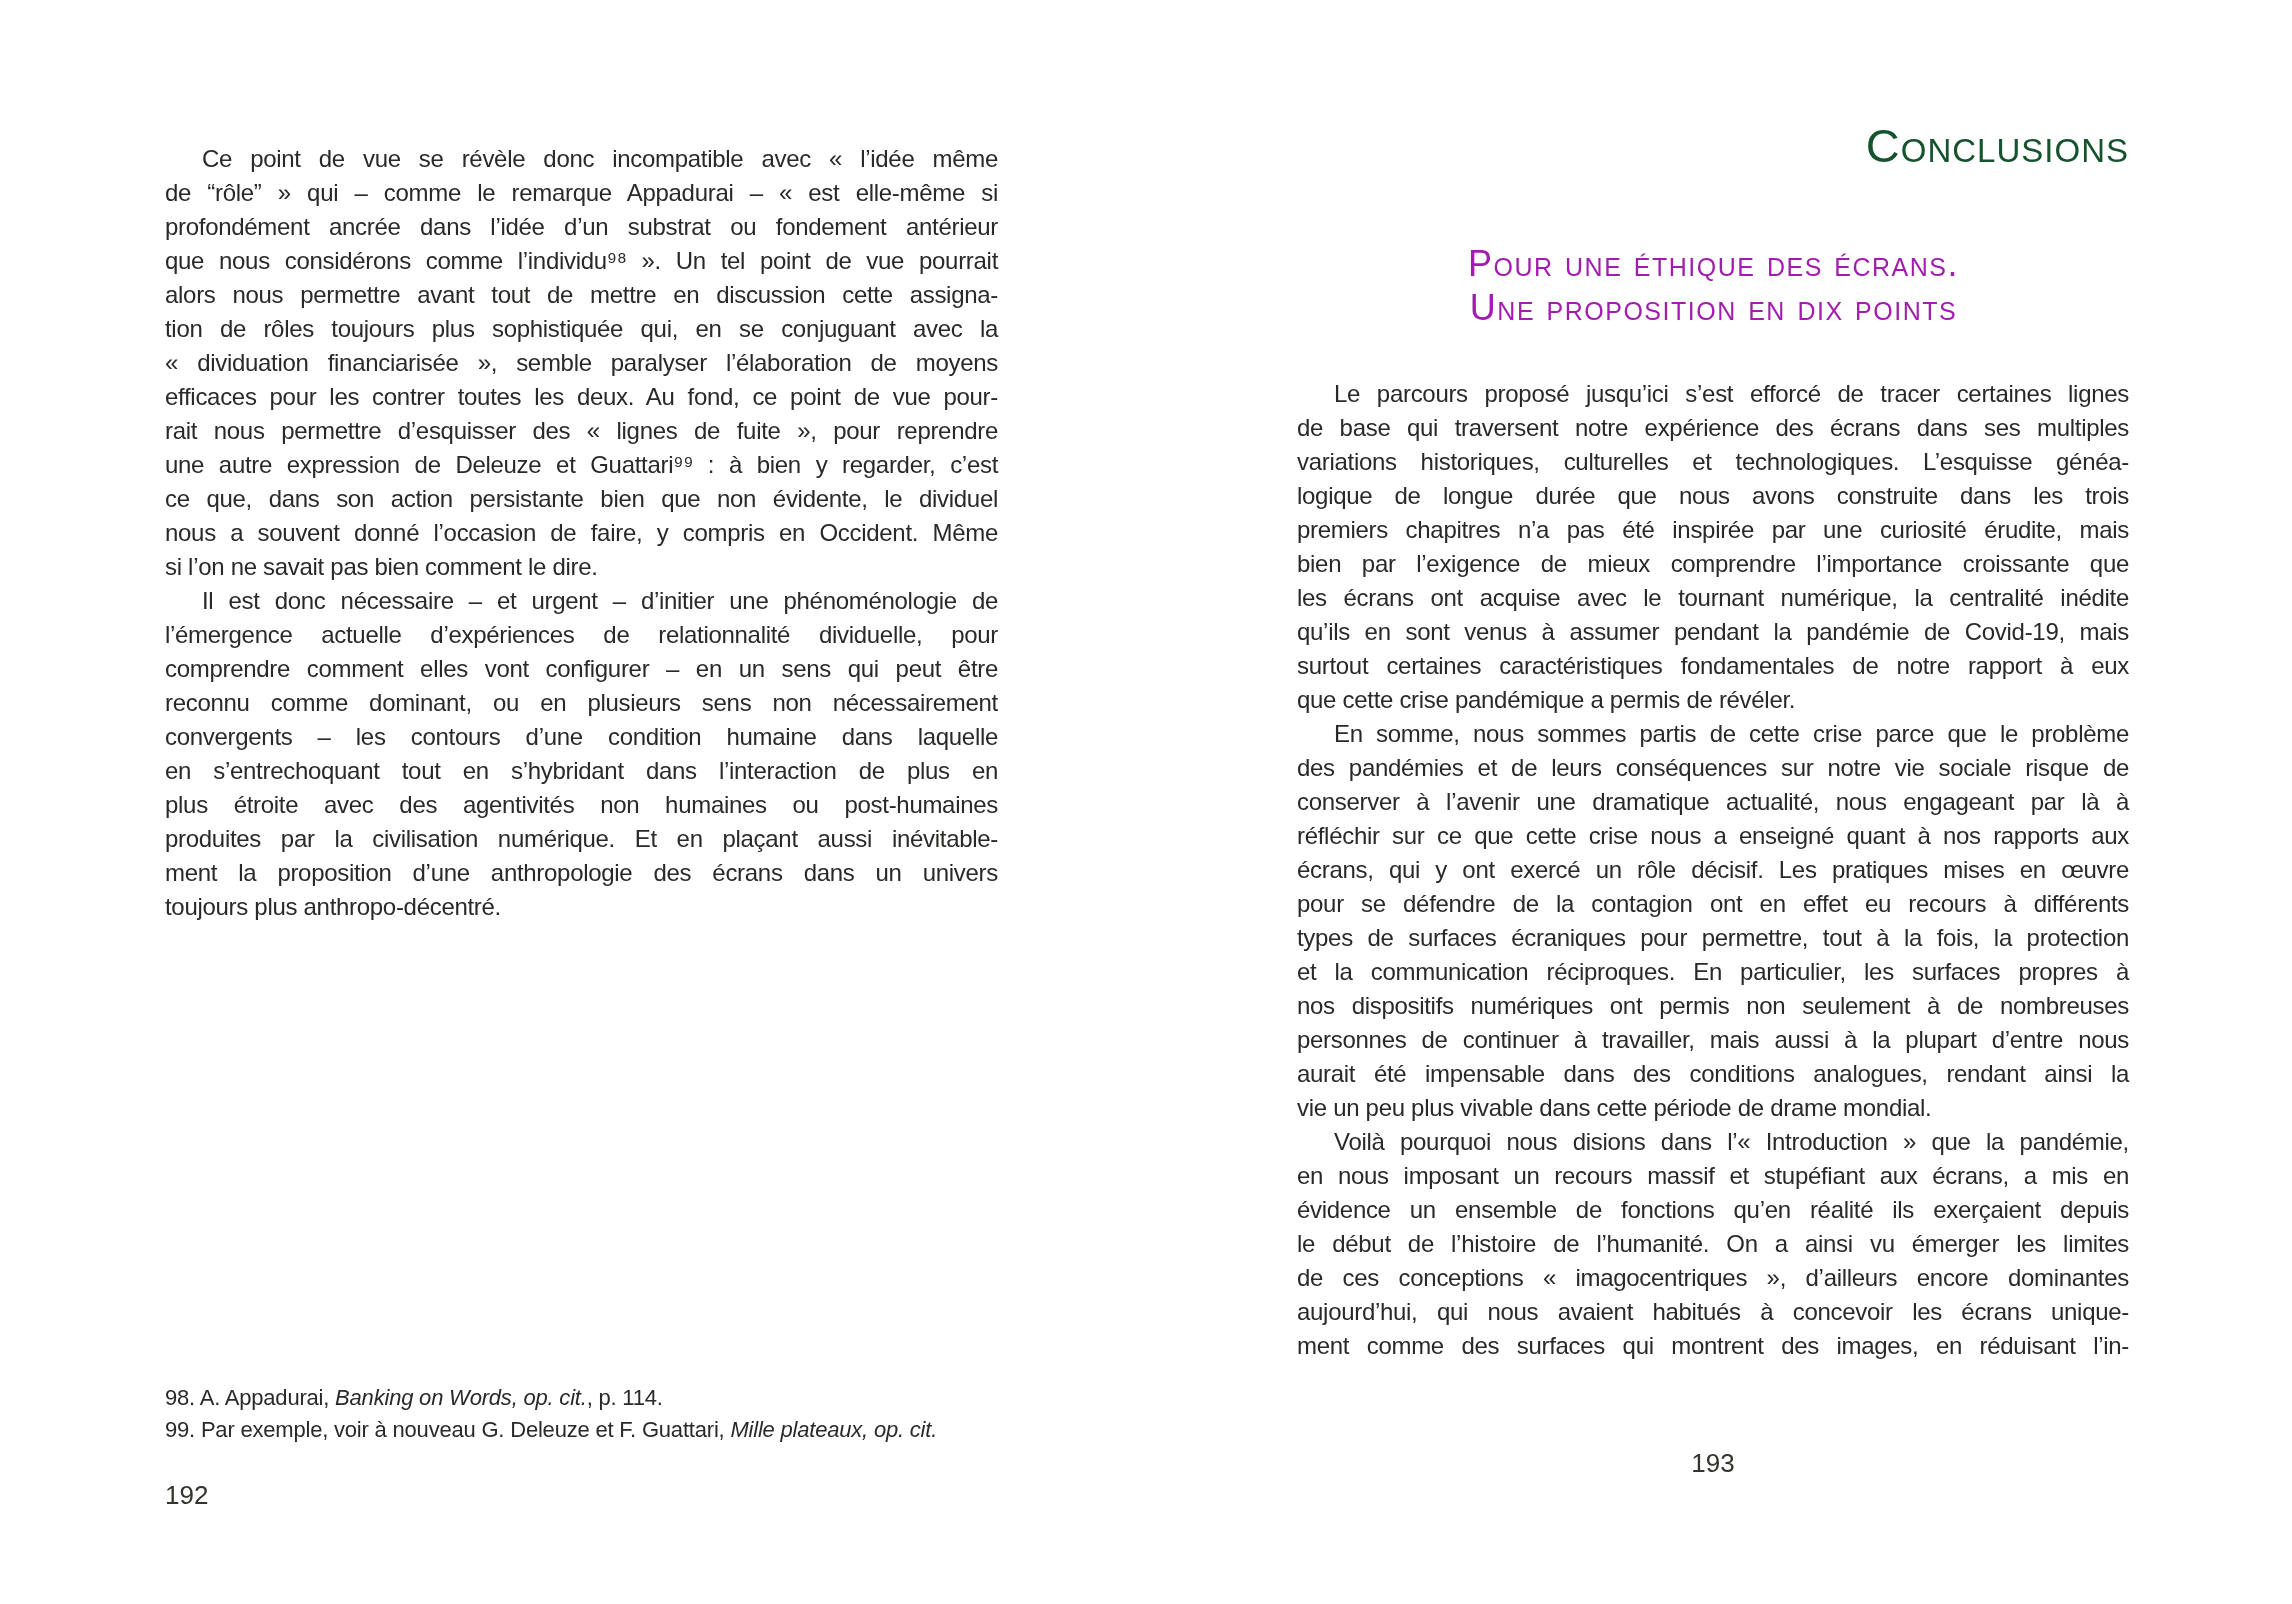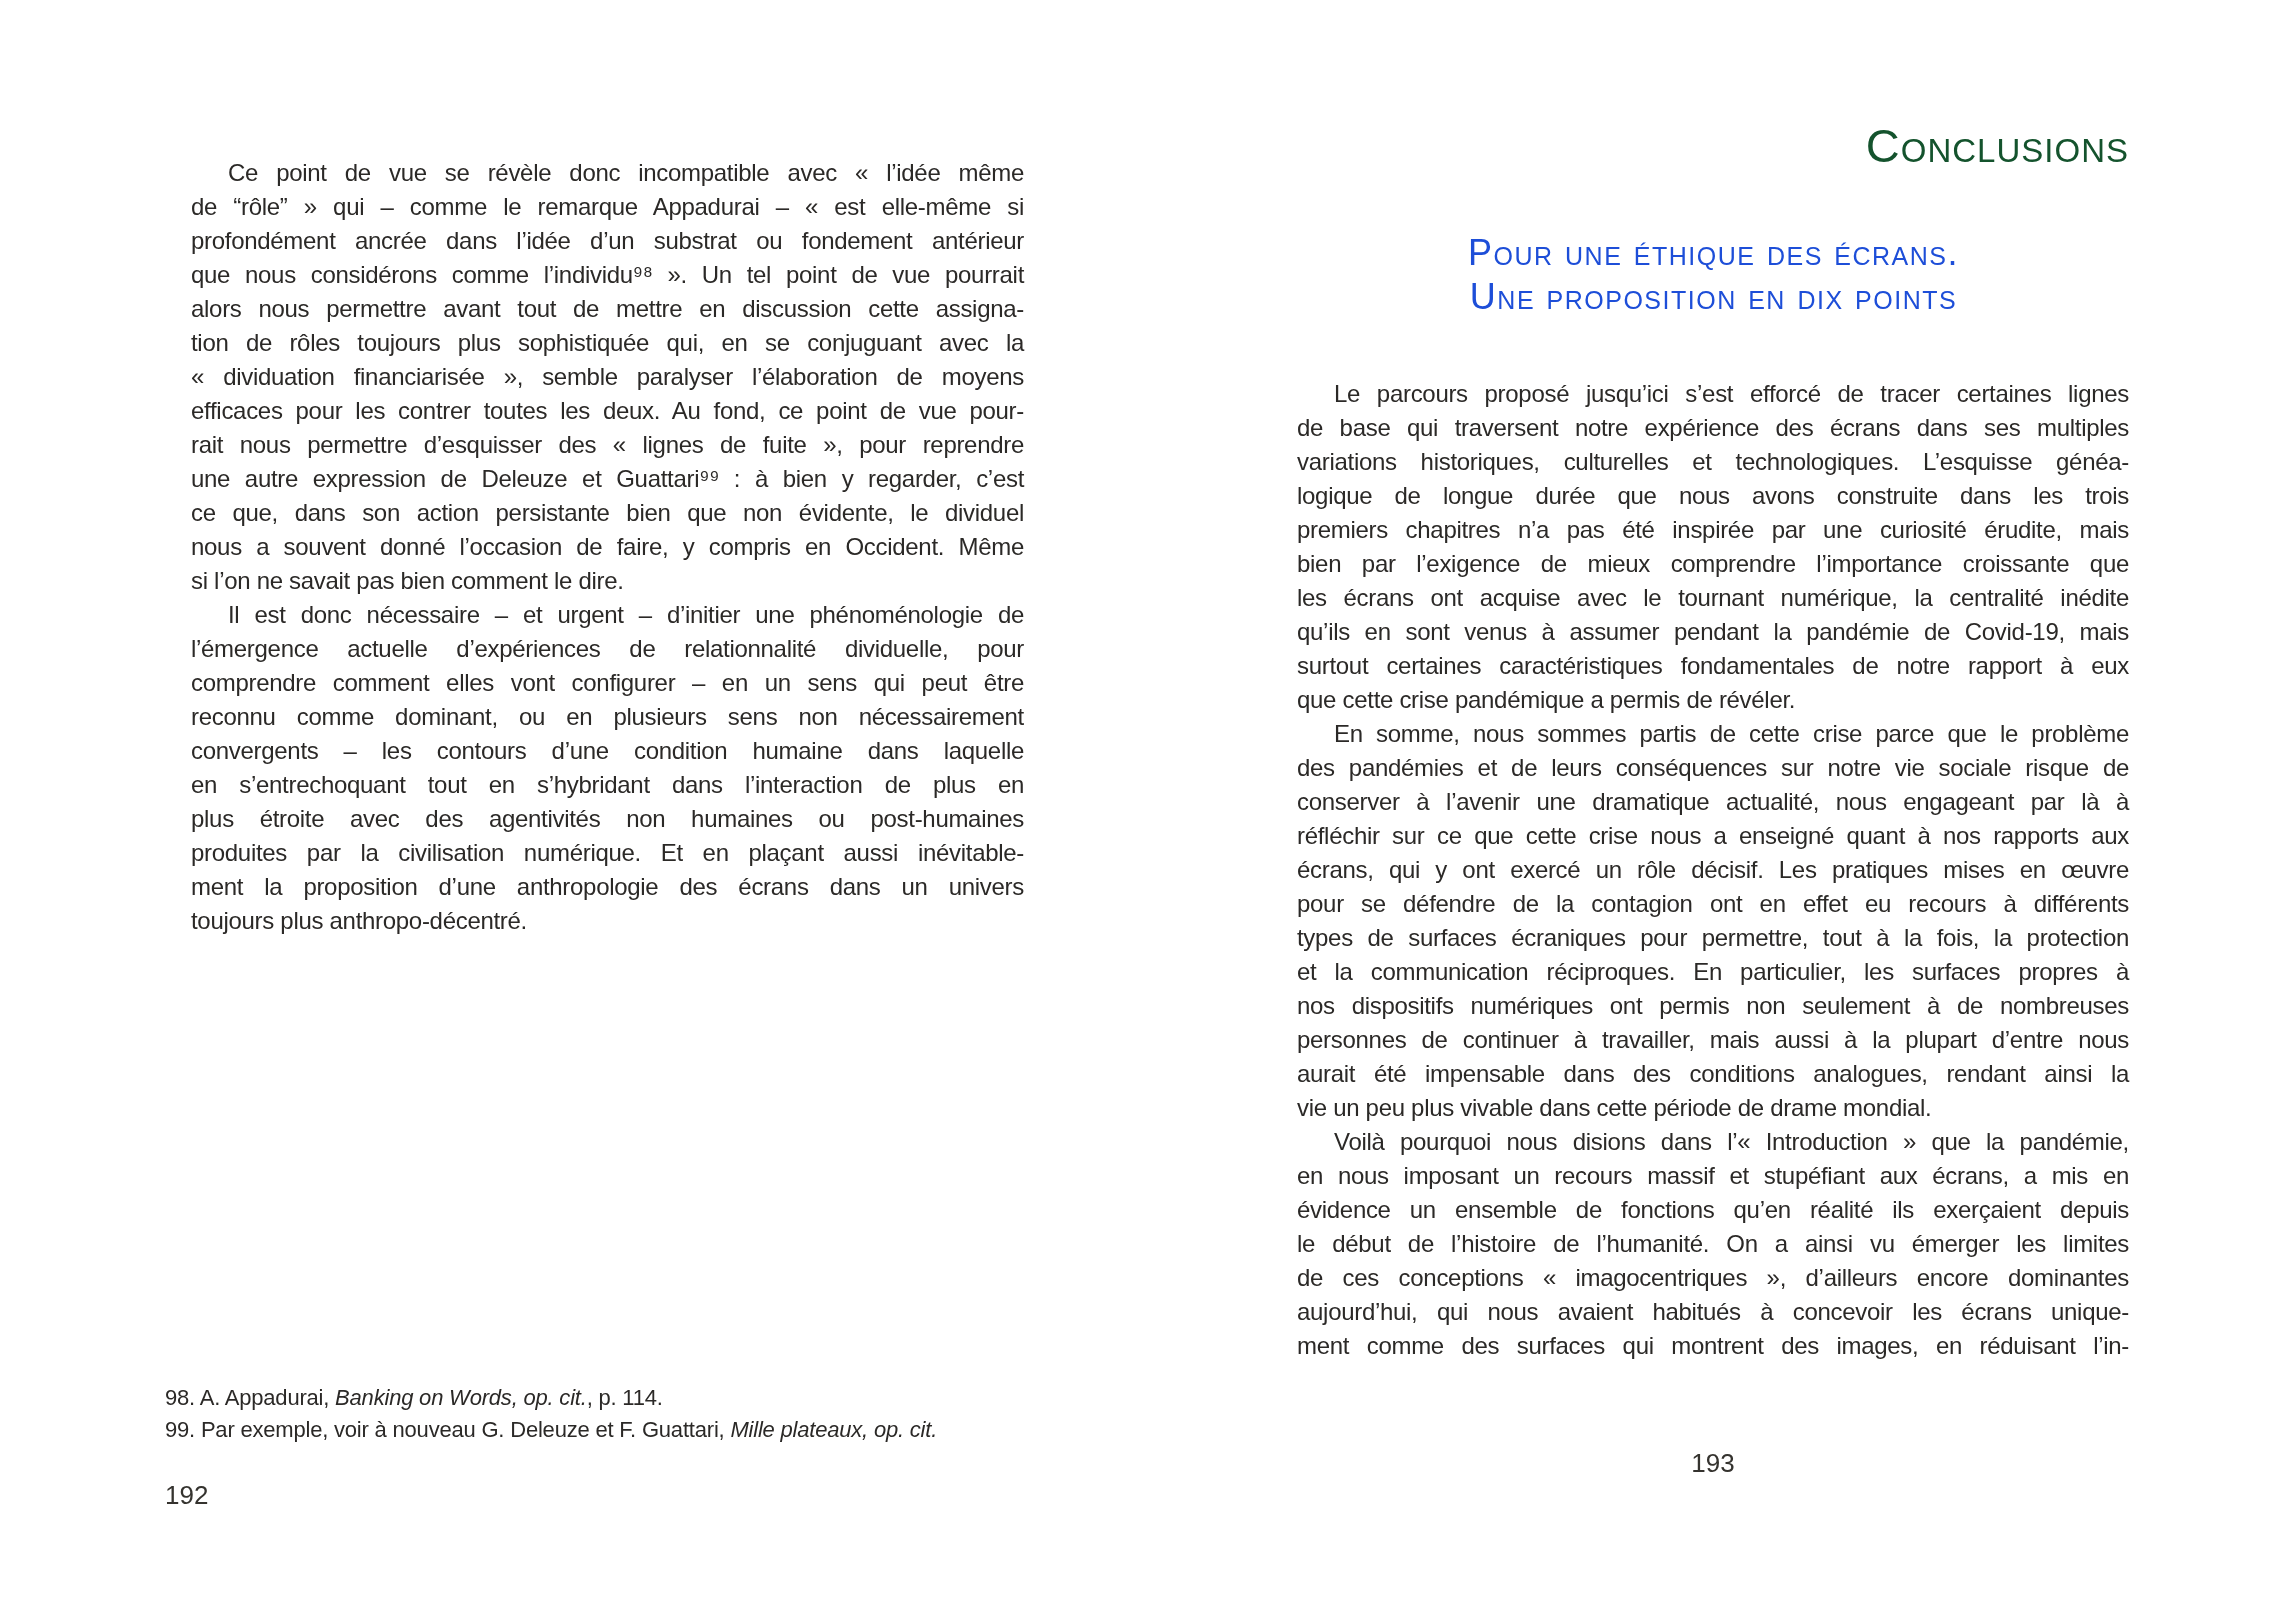--- a/index.html
+++ b/index.html
@@ -24,21 +24,21 @@
   .page.left  { left: 0;      width: 1146px; }
   .page.right { left: 1146px; width: 1146px; }
 
   .body-text {
     position: absolute;
     font-size: 24px;
     line-height: 34px;
     letter-spacing: -0.3px;
     font-weight: 400;
   }
-  .left-body  { left: 165px;  top: 156px; width: 833px; margin-left: 26px; }
+  .left-body  { left: 165px;  top: 142px; width: 833px; }
   .right-body { left: 151px;  top: 377px; width: 832px; } 
 
   .paragraph { margin: 0; }
   .line {
     height: 34px;
     text-align: justify;
     text-align-last: justify;
     white-space: normal;
     overflow: visible;
   }
@@ -52,28 +52,28 @@
     width: 832px;
     text-align: right;
     font-variant: small-caps;
     font-size: 47px;
     letter-spacing: 1px;
     color: #14532d;
   }
   .section-title {
     position: absolute;
     left: 113px;
-    top: 231px;
+    top: 242px;
     width: 909px;
     text-align: center;
     font-variant: small-caps;
     font-size: 36px;
     line-height: 44px;
     letter-spacing: 1.5px;
-    color: #1d4ed8;
+    color: #a21caf;
   }
   .footnotes {
     position: absolute;
     left: 165px;
     top: 1382px;
     width: 833px;
     font-size: 22px;
     line-height: 32px;
     letter-spacing: -0.2px;
   }

